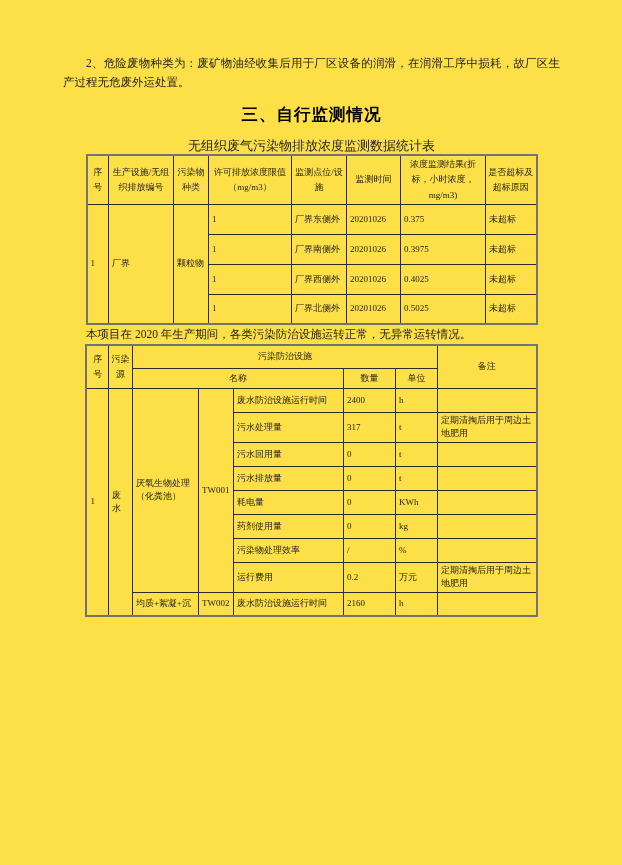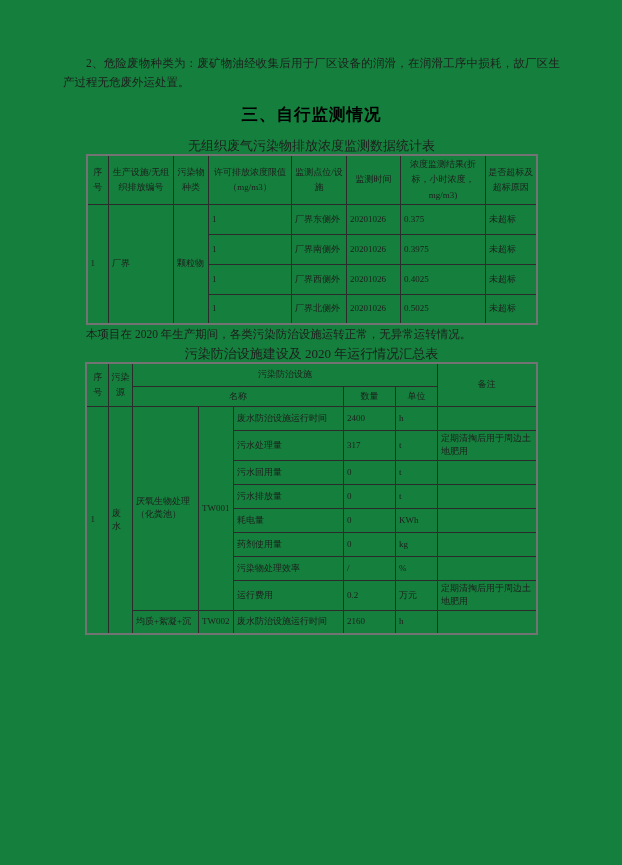--- a/index.html
+++ b/index.html
@@ -1,18 +1,18 @@
 <!DOCTYPE html>
 <html><head>
 <meta charset="utf-8">
 <style>
   html,body { margin:0; padding:0; background:#ffffff; }
   .page {
     width: 622px; height: 865px; box-sizing: border-box;
-    background: #15803d; color: #1d1d1d;
+    background: #fde047; color: #1d1d1d;
     font-family: "Liberation Serif", serif;
     padding: 54px 62px 0 63px;
     overflow: hidden;
   }
   p.body-text {
     margin: 0; font-size: 11.5px; line-height: 19px;
     text-align: justify; text-indent: 2em;
   }
   h2.section-heading {
     margin: 12px; text-align: center; color: #000;
@@ -115,21 +115,20 @@
         <td>20201026</td>
         <td>0.5025</td>
         <td>未超标</td>
       </tr>
     </tbody>
   </table>
 
 
   <p class="body-text para-4">本项目在 2020 年生产期间，各类污染防治设施运转正常，无异常运转情况。</p>
 
-  <div class="table-caption">污染防治设施建设及 2020 年运行情况汇总表</div>
 
   <table class="doc-table t2">
     <colgroup>
       <col style="width:22px">
         <col style="width:24px">
         <col style="width:66px">
         <col style="width:35px">
       <col style="width:110px">
         <col style="width:52px">
         <col style="width:42px">

